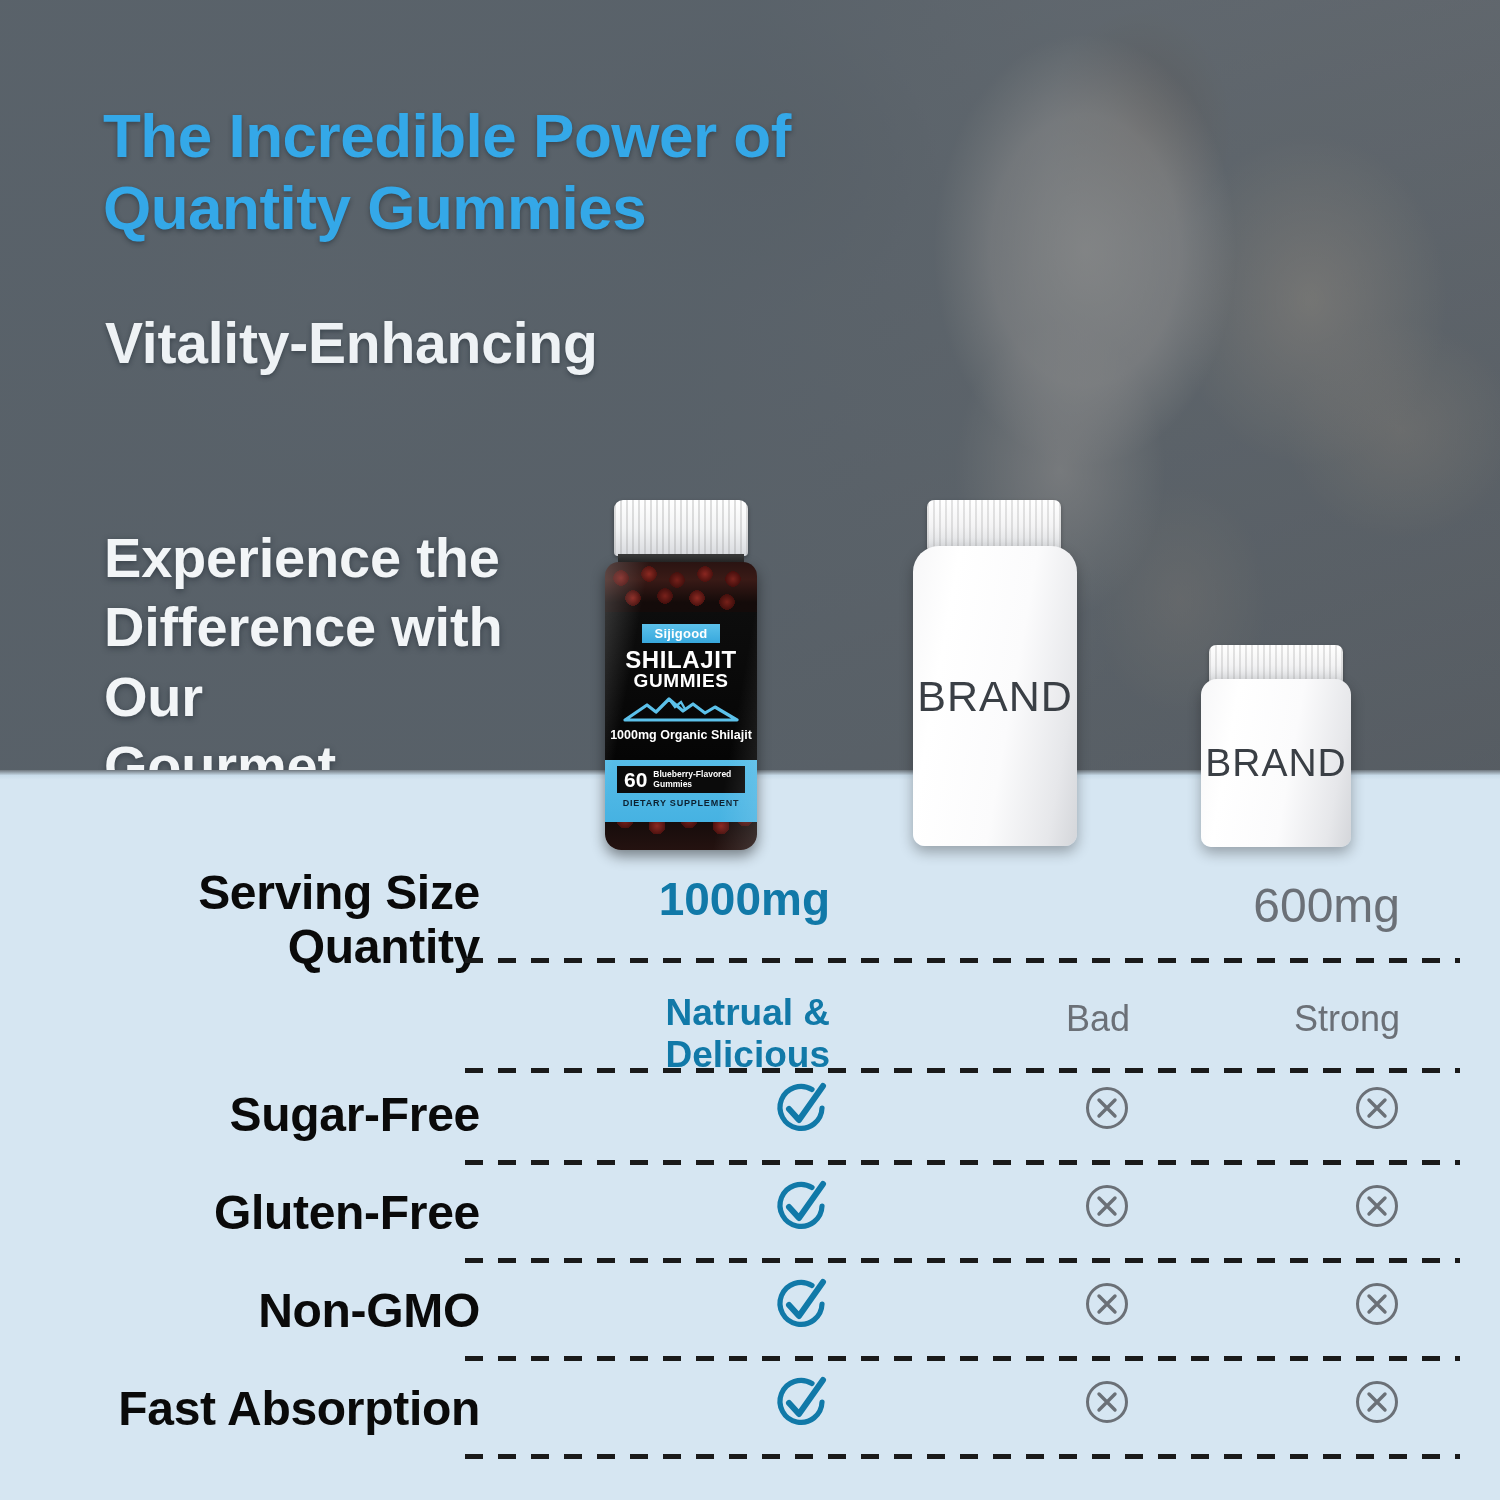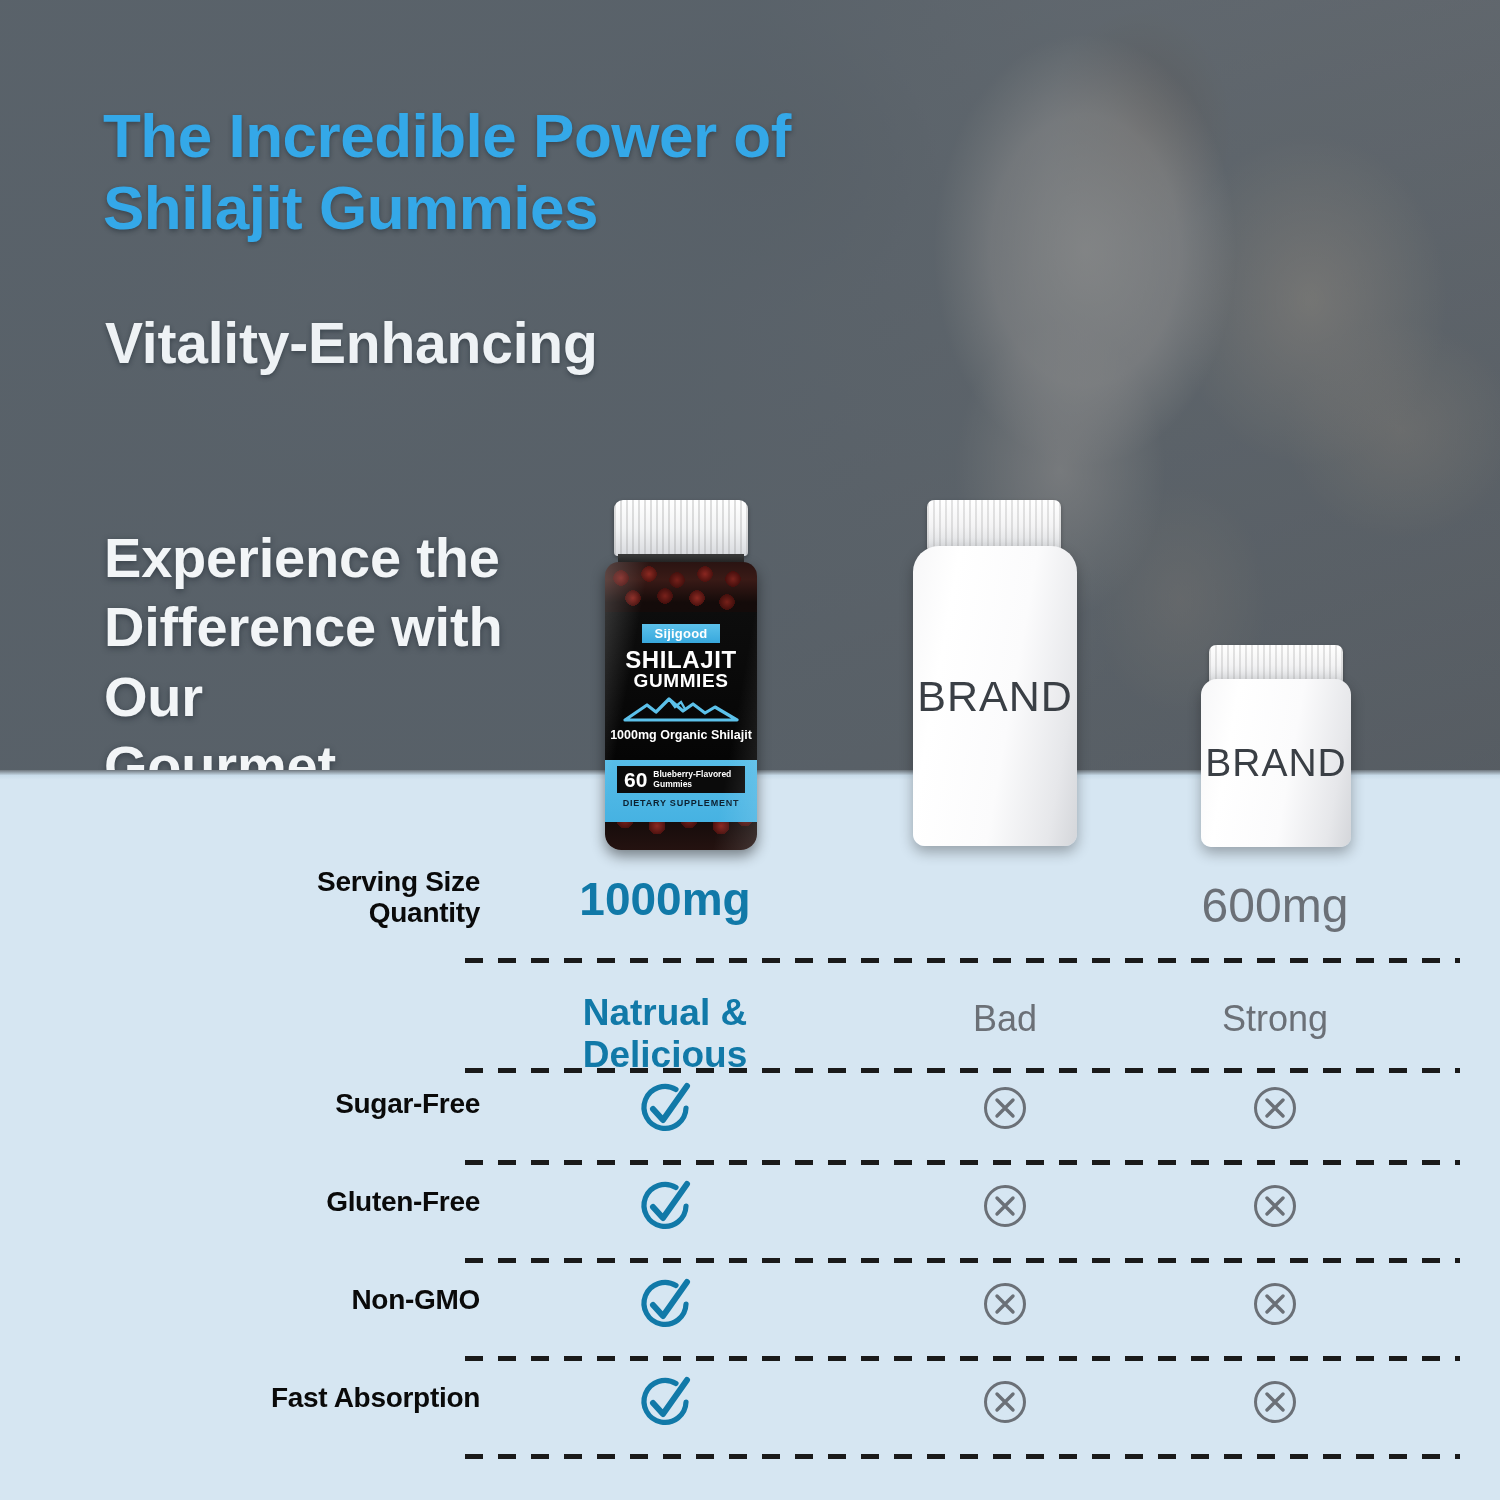--- a/index.html
+++ b/index.html
@@ -155,24 +155,24 @@
     background:linear-gradient(100deg,#f7f7f8 0%,#ffffff 22%,#fbfbfc 58%,#e6e7ea 86%,#d4d6da 100%);
     box-shadow:0 6px 14px rgba(0,0,0,.30);
     display:flex;align-items:center;justify-content:center;
   }
   .comp-label{color:#3a3f45;font-weight:normal;letter-spacing:1px;}
 
   
   .table{position:absolute;left:0;top:778px;width:1500px;height:722px;}
   .rlabel{
     position:absolute;left:90px;width:390px;text-align:right;
-    color:#0a0a0a;font-size:28px;font-weight:bold;line-height:1.12;
+    color:#0a0a0a;font-size:48px;font-weight:bold;line-height:1.12;
     letter-spacing:-.3px;
   }
-  .cell{position:absolute;text-align:center;}
+  .cell{position:absolute;text-align:right;}
   .c1{left:500px;width:330px;}
   .c2{left:880px;width:250px;}
   .c3{left:1150px;width:250px;}
   .v-hero{color:#1179a8;font-weight:bold;}
   .v-other{color:#6b7077;}
   .dash{
     position:absolute;left:465px;width:995px;height:5px;
     background:repeating-linear-gradient(90deg,#1a1a1a 0 18px, rgba(0,0,0,0) 18px 33px);
   }
 </style>
@@ -180,21 +180,21 @@
 <body>
 
 <div id="stage">
 
   <div class="hero">
     <div class="photo"></div>
     <div class="photo-veil"></div>
 
     <div class="headline">
       <div>The Incredible Power of</div>
-      <div>Shilajit Gummies</div>
+      <div>Quantity Gummies</div>
     </div>
 
     <div class="subhead">Vitality-Enhancing</div>
 
     <div class="pitch">
       <div>Experience the</div>
       <div>Difference with Our</div>
       <div>Gourmet Gummies</div>
     </div>
   </div>

